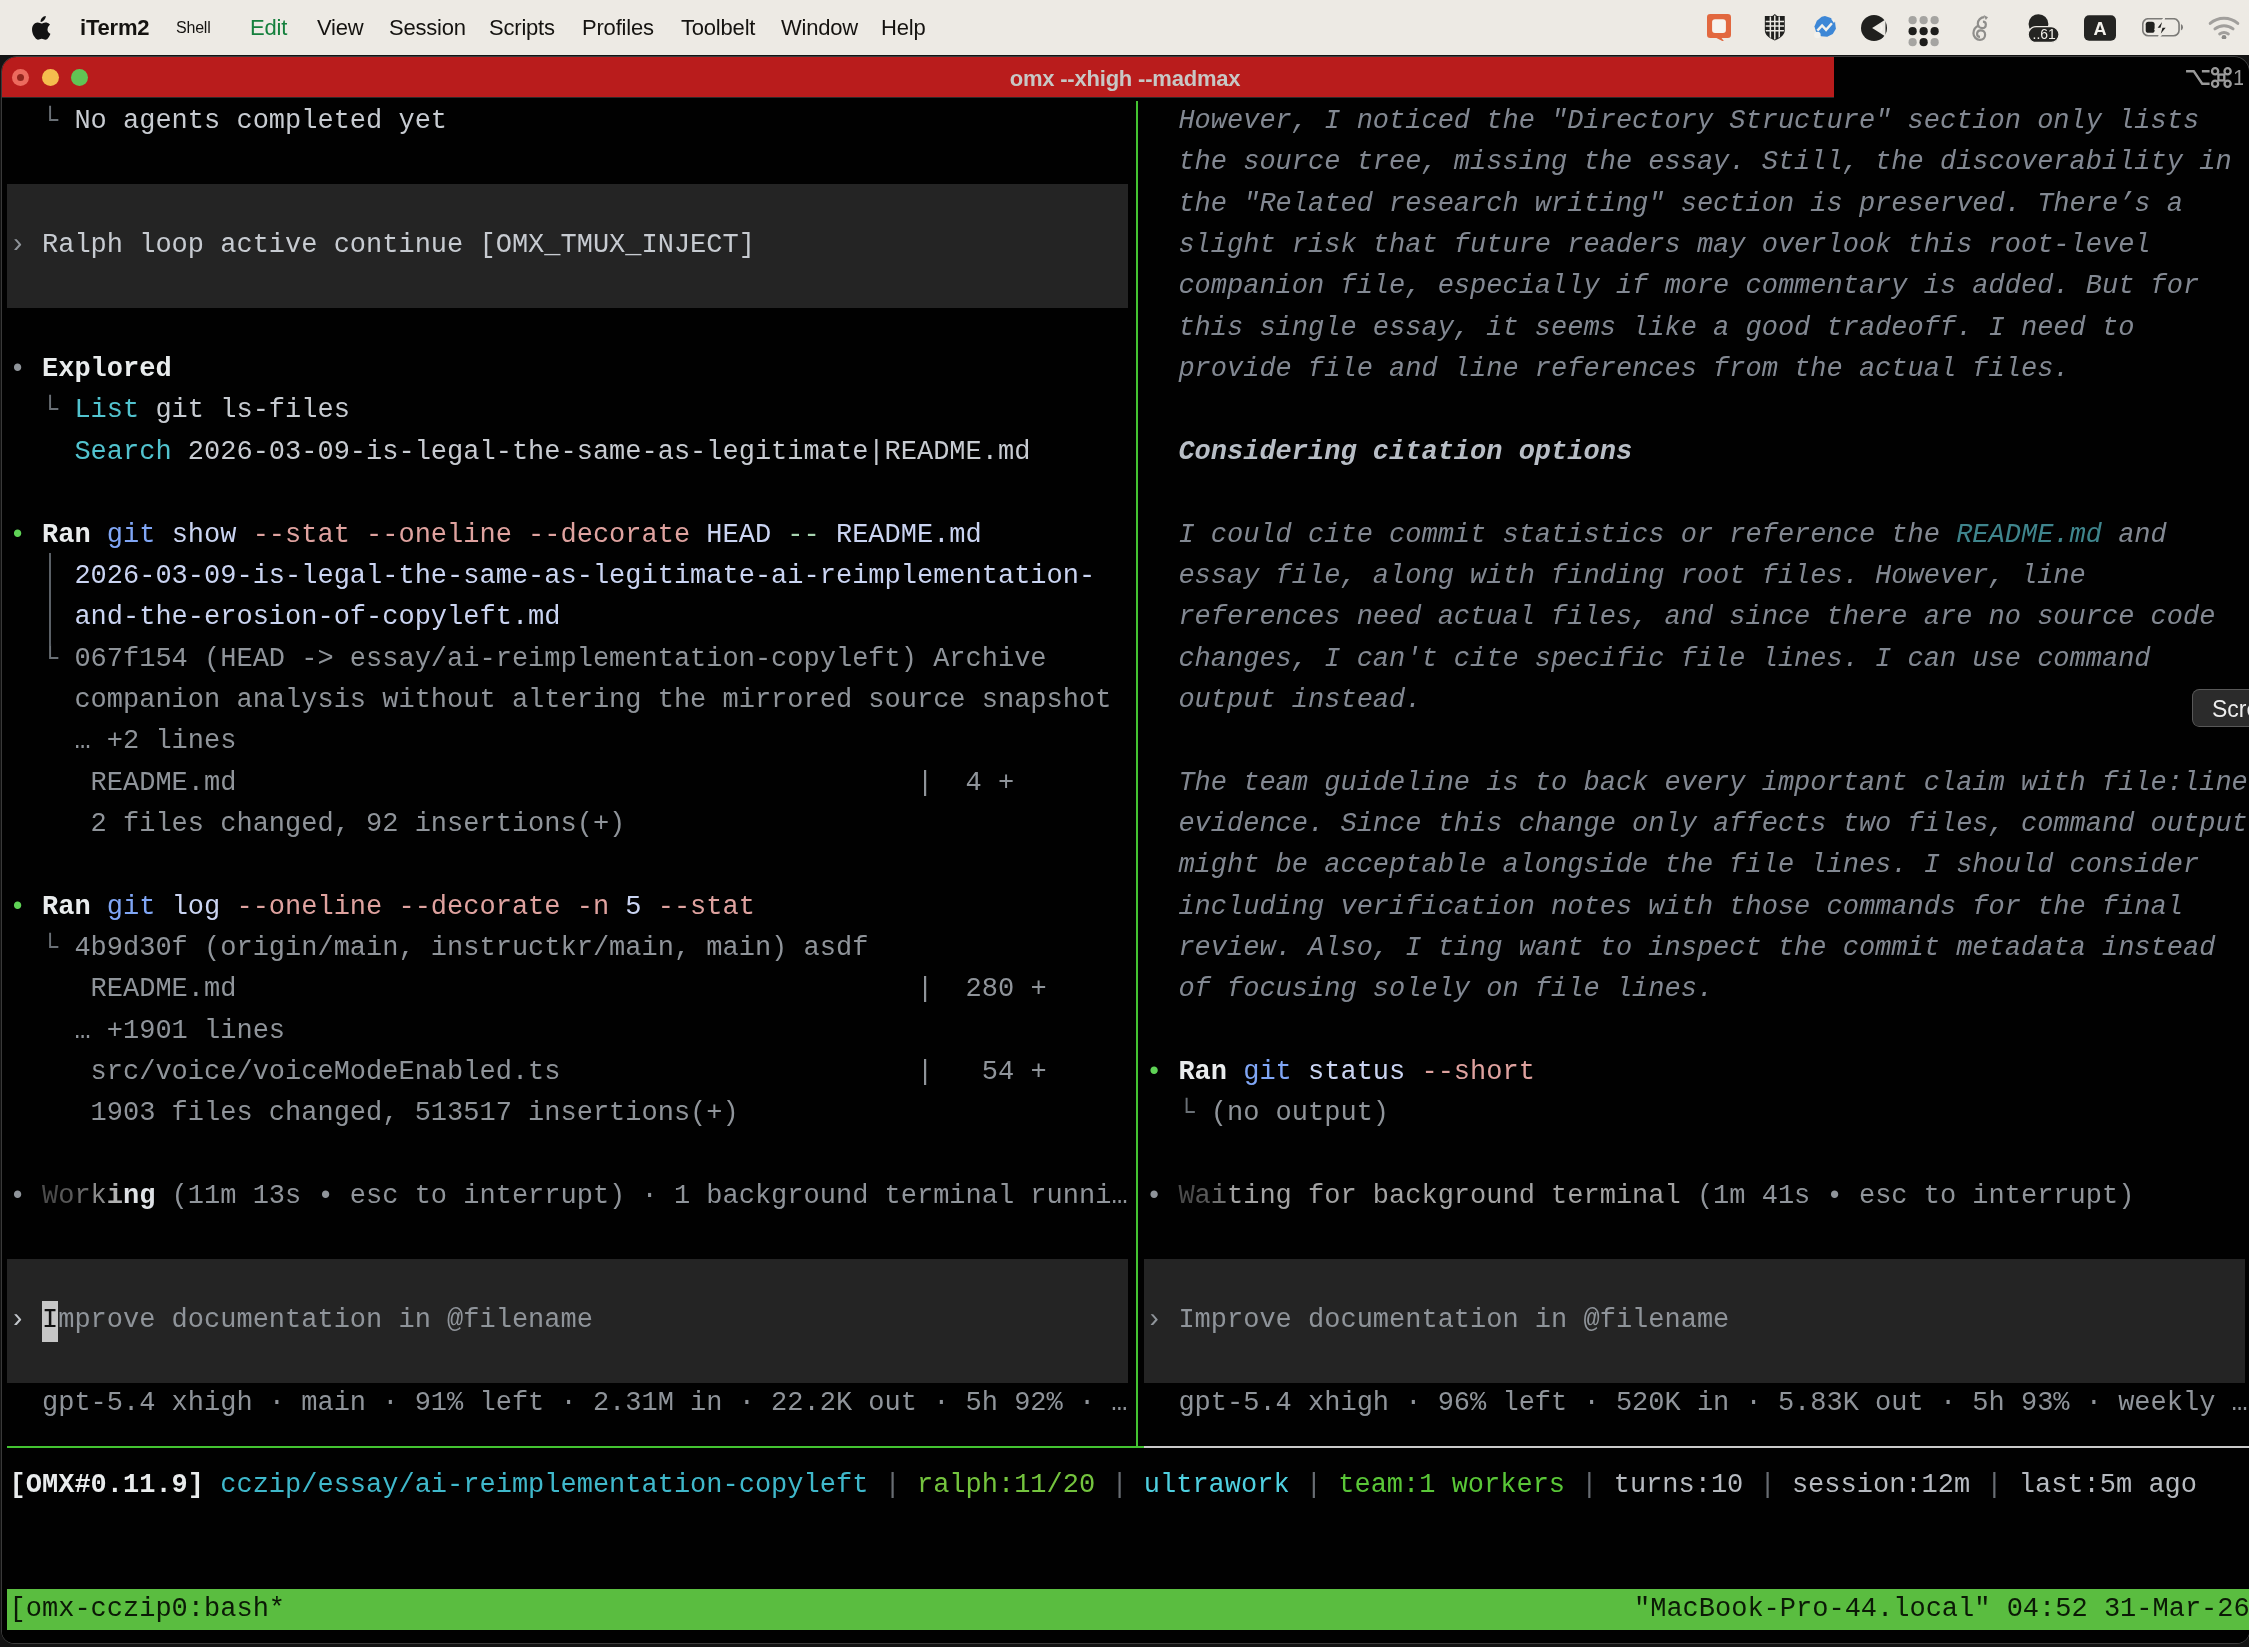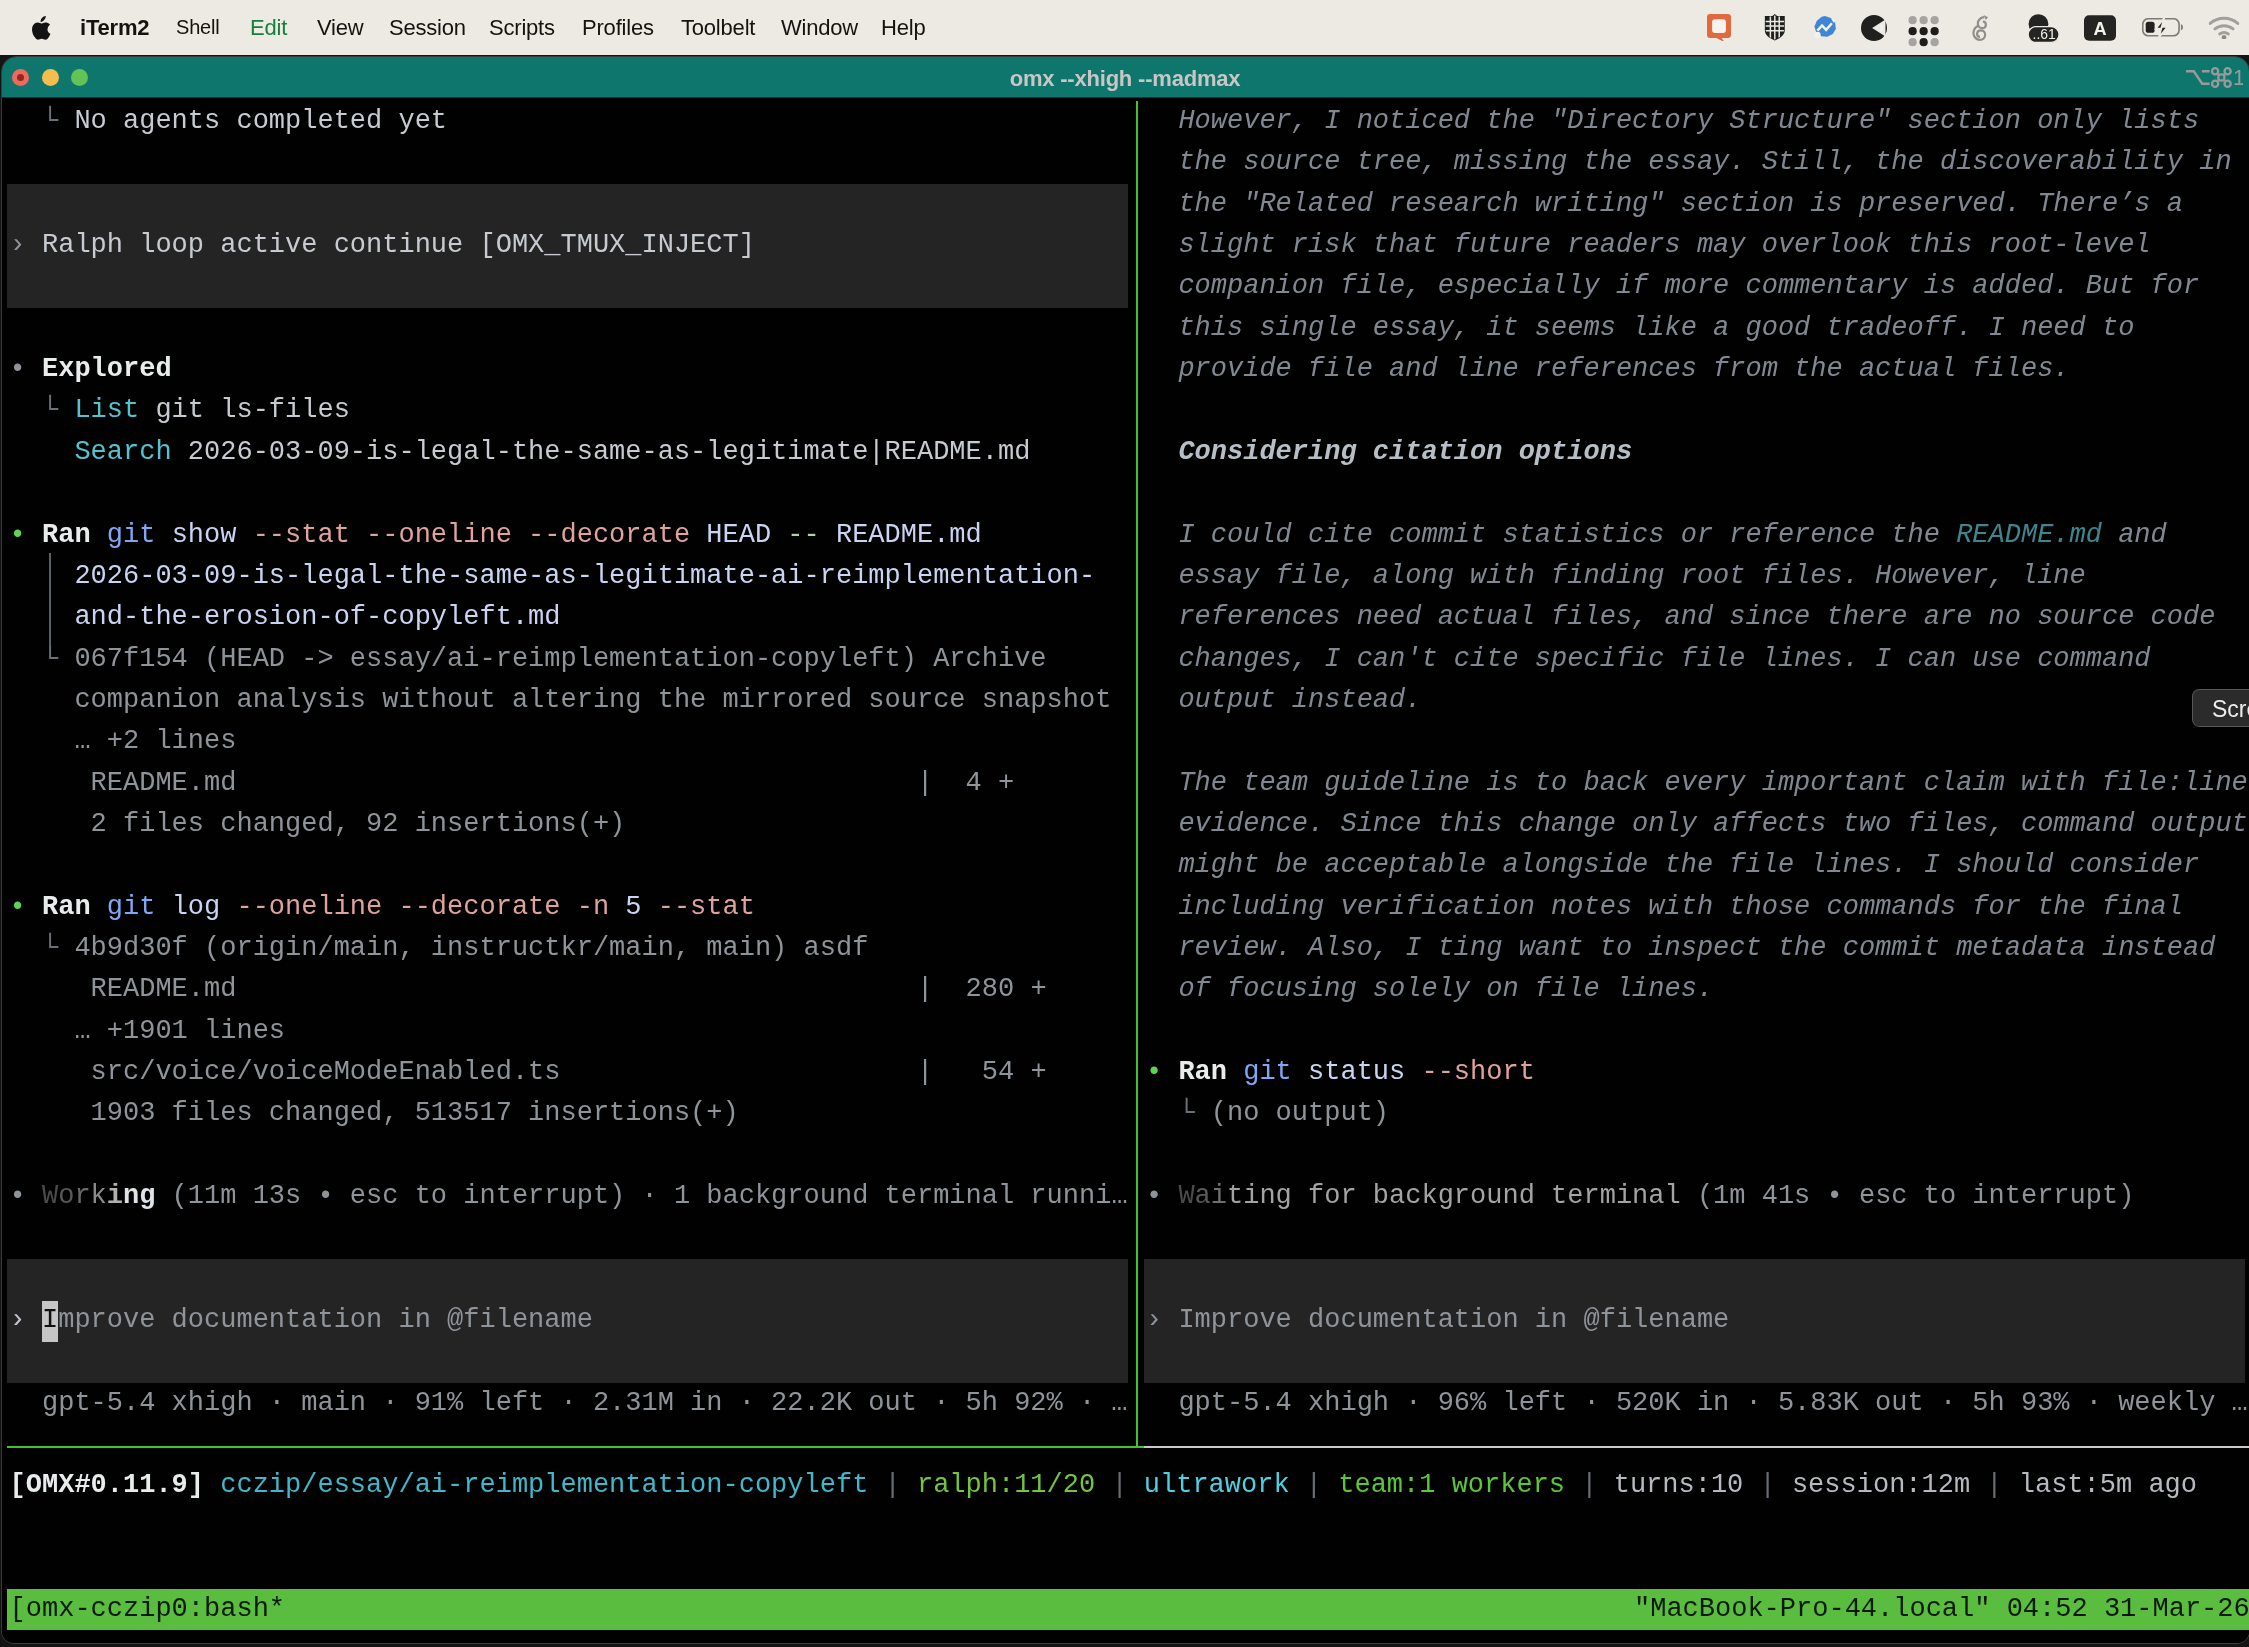--- a/index.html
+++ b/index.html
@@ -18,21 +18,21 @@
 .itb{font-style:italic;font-weight:bold;color:#b8bec6}
 .teal{color:#3f858d}
 .abs{position:absolute}
 </style></head><body>
 <div class="abs" style="left:0;top:0;width:2250px;height:55px;background:#edeae4">
     <svg class="abs" style="left:30px;top:15.5px" width="20.7" height="25" viewBox="0 0 28 34">
 <path fill="#131313" d="M19.5 5.2c1.3-1.6 2.2-3.8 1.9-5.2-1.8.1-3.9 1.2-5.2 2.8-1.2 1.4-2.2 3.6-1.8 5.2 2 .1 3.8-1.1 5.1-2.8z"></path>
 <path fill="#131313" d="M23.8 17.9c0-4 3.3-5.9 3.4-6-1.9-2.7-4.7-3.1-5.7-3.1-2.4-.3-4.7 1.4-6 1.4-1.2 0-3.1-1.4-5.1-1.3-2.6 0-5 1.5-6.4 3.9-2.7 4.7-.7 11.7 2 15.5 1.3 1.9 2.8 4 4.8 3.9 1.9-.1 2.7-1.2 5-1.2s3 1.2 5.1 1.2c2.1 0 3.4-1.9 4.7-3.8 1.5-2.2 2.1-4.3 2.1-4.4-.1 0-4-1.5-4-6.1z"></path>
     </svg>
     <div class="abs sans" style="left:80px;top:0;height:40px;line-height:55px;font-size:22px;letter-spacing:-0.2px;color:#151310;font-weight:bold;">iTerm2</div>
-    <div class="abs sans" style="left:176px;top:0;height:54px;line-height:55px;font-size:20px;letter-spacing:-0.2px;color:#151310;">Shell</div>
+    <div class="abs sans" style="left:176px;top:0;height:54px;line-height:55px;font-size:16px;letter-spacing:-0.2px;color:#151310;">Shell</div>
     <div class="abs sans" style="left:250px;top:0;height:55px;line-height:55px;font-size:22px;letter-spacing:-0.2px;color:#15803d;">Edit</div>
     <div class="abs sans" style="left:317px;top:0;height:55px;line-height:55px;font-size:22px;letter-spacing:-0.2px;color:#151310;">View</div>
     <div class="abs sans" style="left:389px;top:0;height:46px;line-height:55px;font-size:22px;letter-spacing:-0.2px;color:#151310;">Session</div>
     <div class="abs sans" style="left:489px;top:0;height:55px;line-height:55px;font-size:22px;letter-spacing:-0.2px;color:#151310;">Scripts</div>
     <div class="abs sans" style="left:582px;top:0;height:55px;line-height:55px;font-size:22px;letter-spacing:-0.2px;color:#151310;">Profiles</div>
     <div class="abs sans" style="left:681px;top:0;height:55px;line-height:55px;font-size:22px;letter-spacing:-0.2px;color:#151310;">Toolbelt</div>
     <div class="abs sans" style="left:781px;top:0;height:55px;line-height:55px;font-size:22px;letter-spacing:-0.2px;color:#151310;">Window</div>
     <div class="abs sans" style="left:881px;top:0;height:55px;line-height:55px;font-size:22px;letter-spacing:-0.2px;color:#151310;">Help</div>
     <svg class="abs" style="left:1707px;top:14px" width="24" height="27" viewBox="0 0 33 37">
 <path fill="#e2683f" d="M4.5 0h24a4.5 4.5 0 0 1 4.5 4.5v24a4.5 4.5 0 0 1-4.5 4.5h-8.5l3.5 4.5-2.5-.5-8-4H4.5A4.5 4.5 0 0 1 0 28.5v-24A4.5 4.5 0 0 1 4.5 0z"></path>
@@ -97,21 +97,21 @@
     <svg class="abs" style="left:2208px;top:15.5px" width="32" height="23.6" viewBox="0 0 44 32">
 <g fill="none" stroke="#a19f9c" stroke-width="4" stroke-linecap="round">
 <path d="M3 10a29 29 0 0 1 38 0"></path>
 <path d="M9.5 17.5a20 20 0 0 1 25 0"></path>
 <path d="M16 24.5a11 11 0 0 1 12 0"></path>
 </g>
 <circle cx="22" cy="29" r="3.2" fill="#8b8a87"></circle>
     </svg>
   </div>
 <div class="abs" style="left:1.5px;top:57px;width:2247px;height:1586px;background:#010101;border-radius:14.8px 14.8px 11.8px 11.8px;box-shadow:0 0 0 0.7px rgba(140,140,140,0.45);overflow:hidden">
-    <div class="abs" style="left:0;top:0;width:2247px;height:41px;background:#0f766e;border-bottom:0.7px solid #2a2929">
+    <div class="abs" style="left:0;top:0;width:1832px;height:41px;background:#b91c1c;border-bottom:0.7px solid #2a2929">
       <div class="abs" style="left:10.3px;top:11.8px;width:17.7px;height:17.7px;border-radius:50%;background:#ec6a5e"></div>
       <div class="abs" style="left:40px;top:11.8px;width:17.7px;height:17.7px;border-radius:50%;background:#f5bd4e"></div>
       <div class="abs" style="left:69px;top:11.8px;width:17.7px;height:17.7px;border-radius:50%;background:#61c454"></div>
       <div class="abs" style="left:15.5px;top:17px;width:7.4px;height:7.4px;border-radius:50%;background:#93261e"></div>
       <div class="abs sans" style="left:0;top:0;width:2247px;height:41px;line-height:43px;text-align:center;font-size:22px;letter-spacing:-0.2px;font-weight:bold;color:#c8c7c5">omx --xhigh --madmax</div>
       <svg class="abs" style="left:2183px;top:8px" width="58" height="25" viewBox="0 0 78 34">
 <g stroke="#9a9a9a" stroke-width="3.2" fill="none">
 <path d="M1 8.5h10.5L23 25.5h10M22.5 8.5H33"></path>
 <rect x="45" y="13" width="8" height="8"></rect>
 <circle cx="40.5" cy="8.5" r="4.2"></circle>

